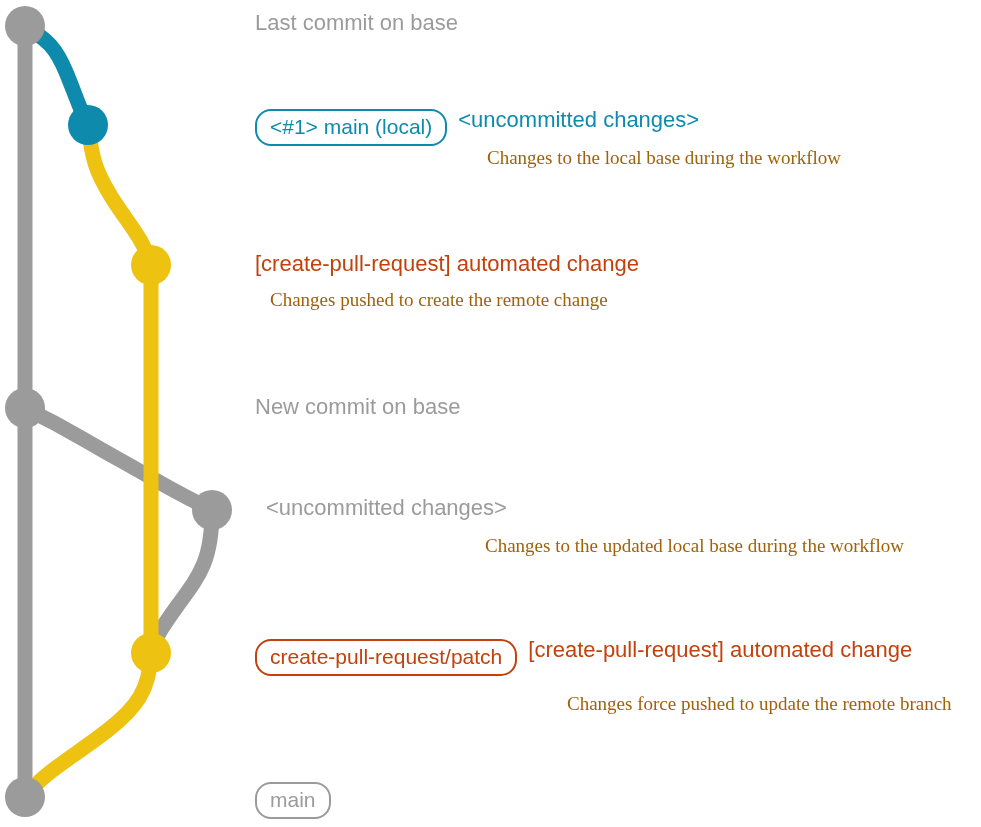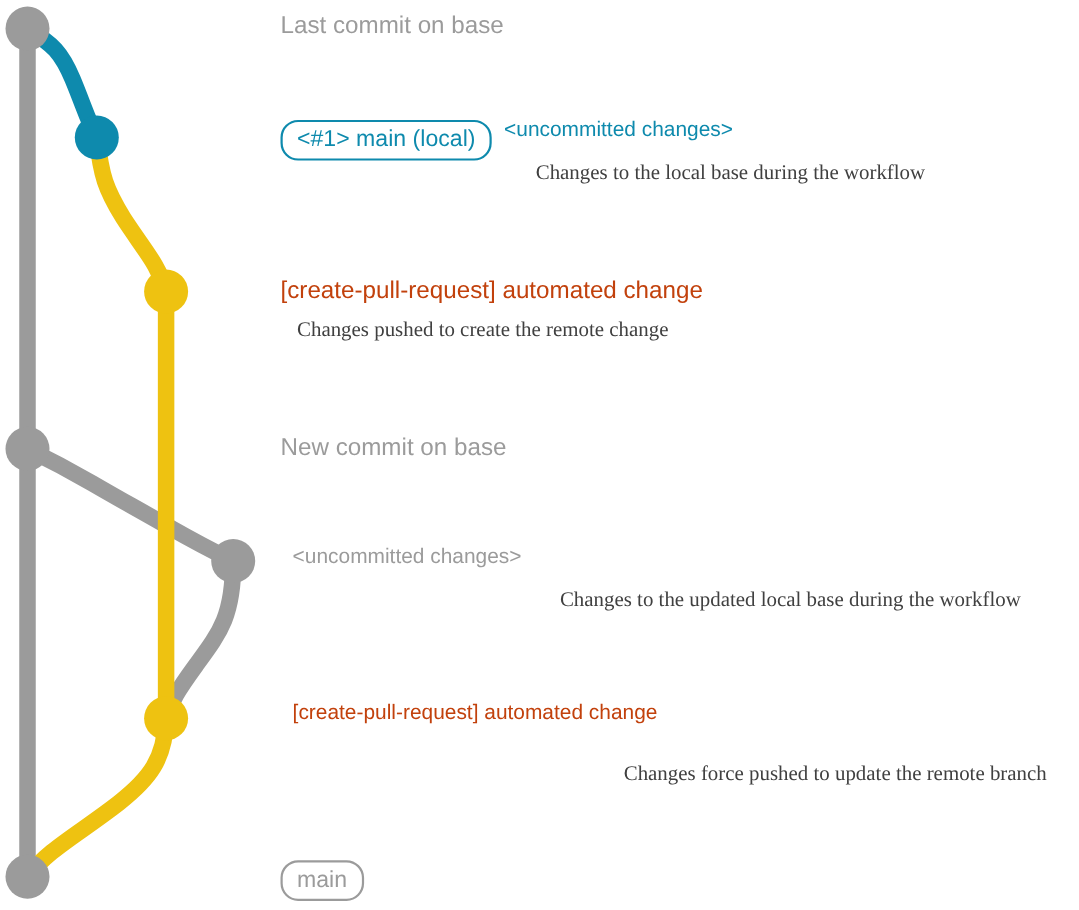--- a/index.html
+++ b/index.html
@@ -13,27 +13,27 @@
 
   .row{position:absolute;display:flex;align-items:flex-start;white-space:nowrap;}
 
   .ref-chip{
     display:inline-flex;align-items:center;justify-content:center;
     border:2px solid currentColor;border-radius:16px;
     padding:5px 13px 7px 13px;
     font-size:21px;line-height:1;font-weight:400;
     box-sizing:border-box;
   }
-  .subject{font-size:19px;line-height:1;}
+  .subject{font-size:22px;line-height:1;}
   .plain-subject{font-size:22px;line-height:1;}
 
   .desc{
     position:absolute;
     font-family:"Liberation Serif", serif;
-    font-size:19px;line-height:1;color:#404040;white-space:nowrap;
+    font-size:19px;line-height:1;color:#a16207;white-space:nowrap;
   }
 
   .c-gray{color:#9b9b9b;}
   .c-blue{color:#0e8aad;}
   .c-yellow{color:#c2410c;}
 
   .gap{display:inline-block;width:11px;}
 </style>
 </head>
 <body>
@@ -80,23 +80,24 @@
 <div class="desc" style="left:270px; top:290px;">Changes pushed to create the remote change</div>
 
 <div class="row" style="left:255px; top:396px; height:28px;">
   <span class="plain-subject c-gray">New commit on base</span>
 </div>
 
 <div class="row" style="left:255px; top:497px; height:34px;">
   <span class="gap"></span>
   <span class="subject c-gray">&lt;uncommitted changes&gt;</span>
 </div>
-<div class="desc" style="left:509px; top:536px;">Changes to the updated local base during the workflow</div>
+<div class="desc" style="left:485px; top:536px;">Changes to the updated local base during the workflow</div>
 
 <div class="row" style="left:255px; top:639px; height:34px;">
+  <span class="ref-chip c-yellow">create-pull-request/patch</span>
   <span class="gap"></span>
   <span class="subject c-yellow">[create-pull-request] automated change</span>
 </div>
 <div class="desc" style="left:567px; top:694px;">Changes force pushed to update the remote branch</div>
 
 <div class="row" style="left:255px; top:782px; height:34px;">
   <span class="ref-chip c-gray">main</span>
   <span class="gap"></span>
 </div>
 

